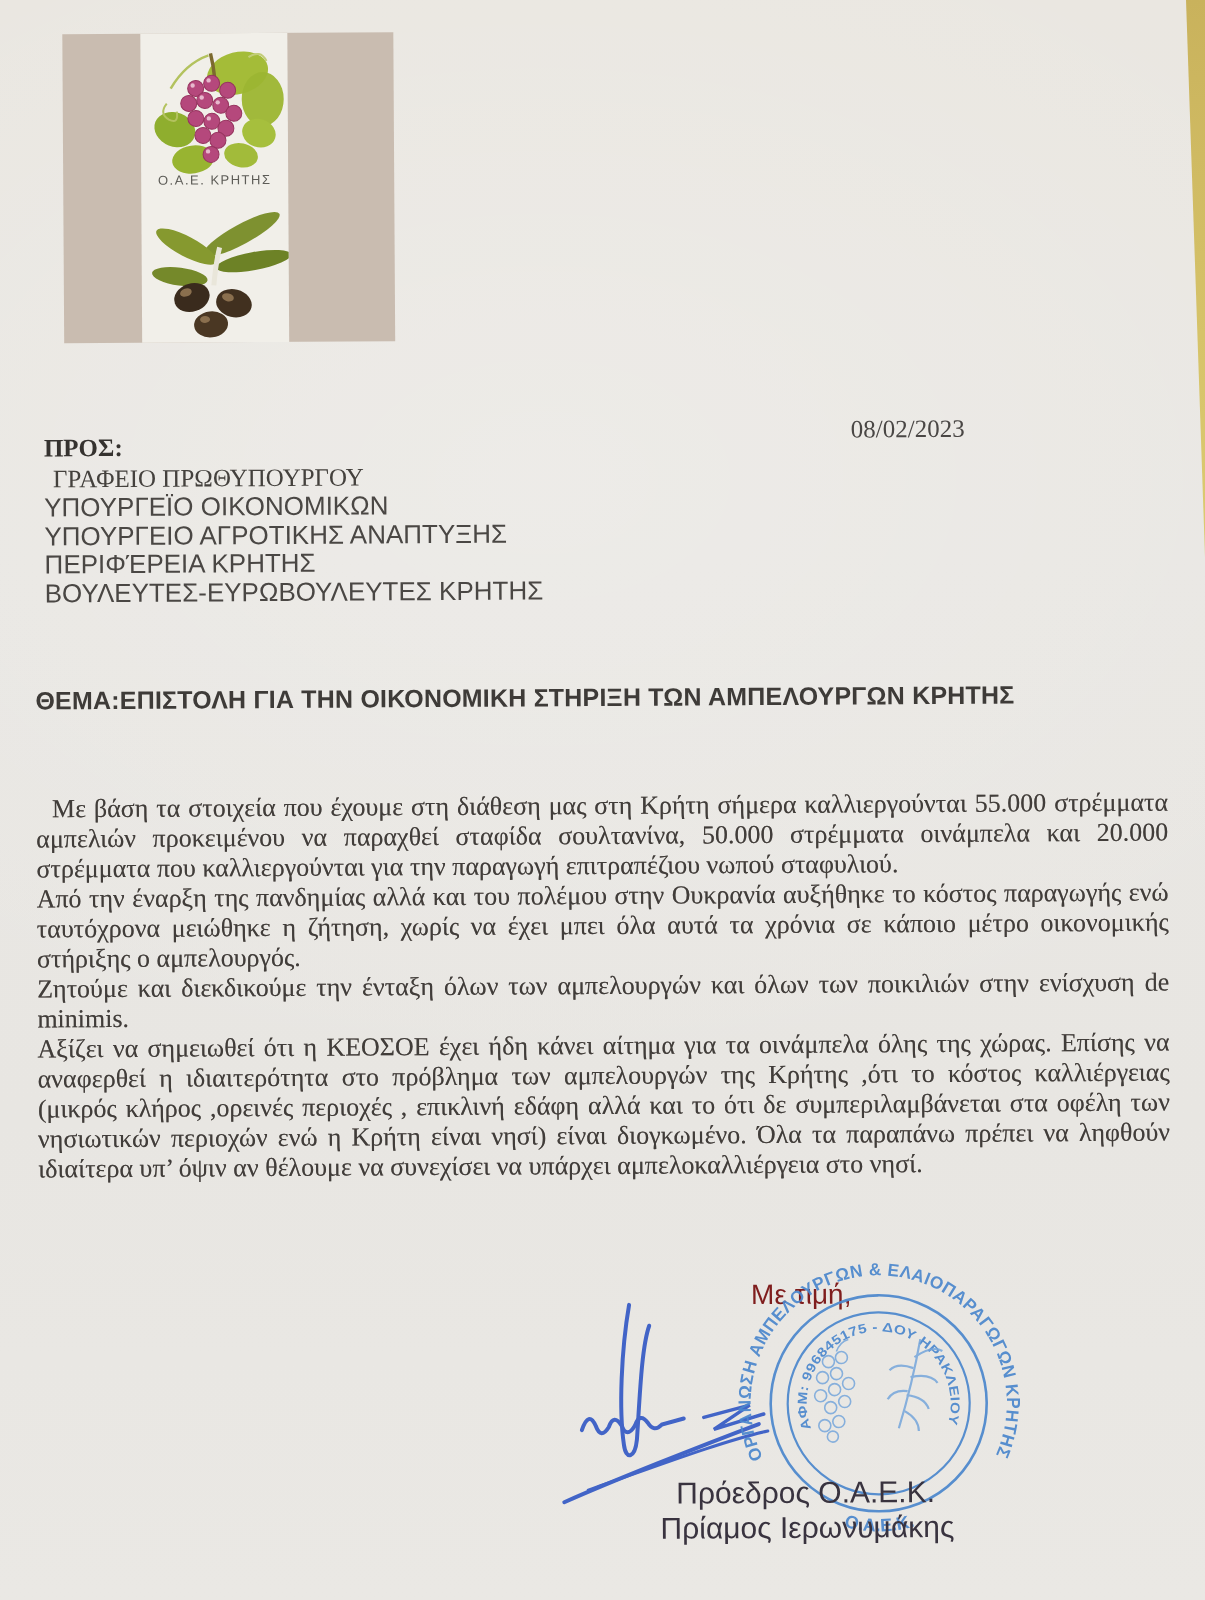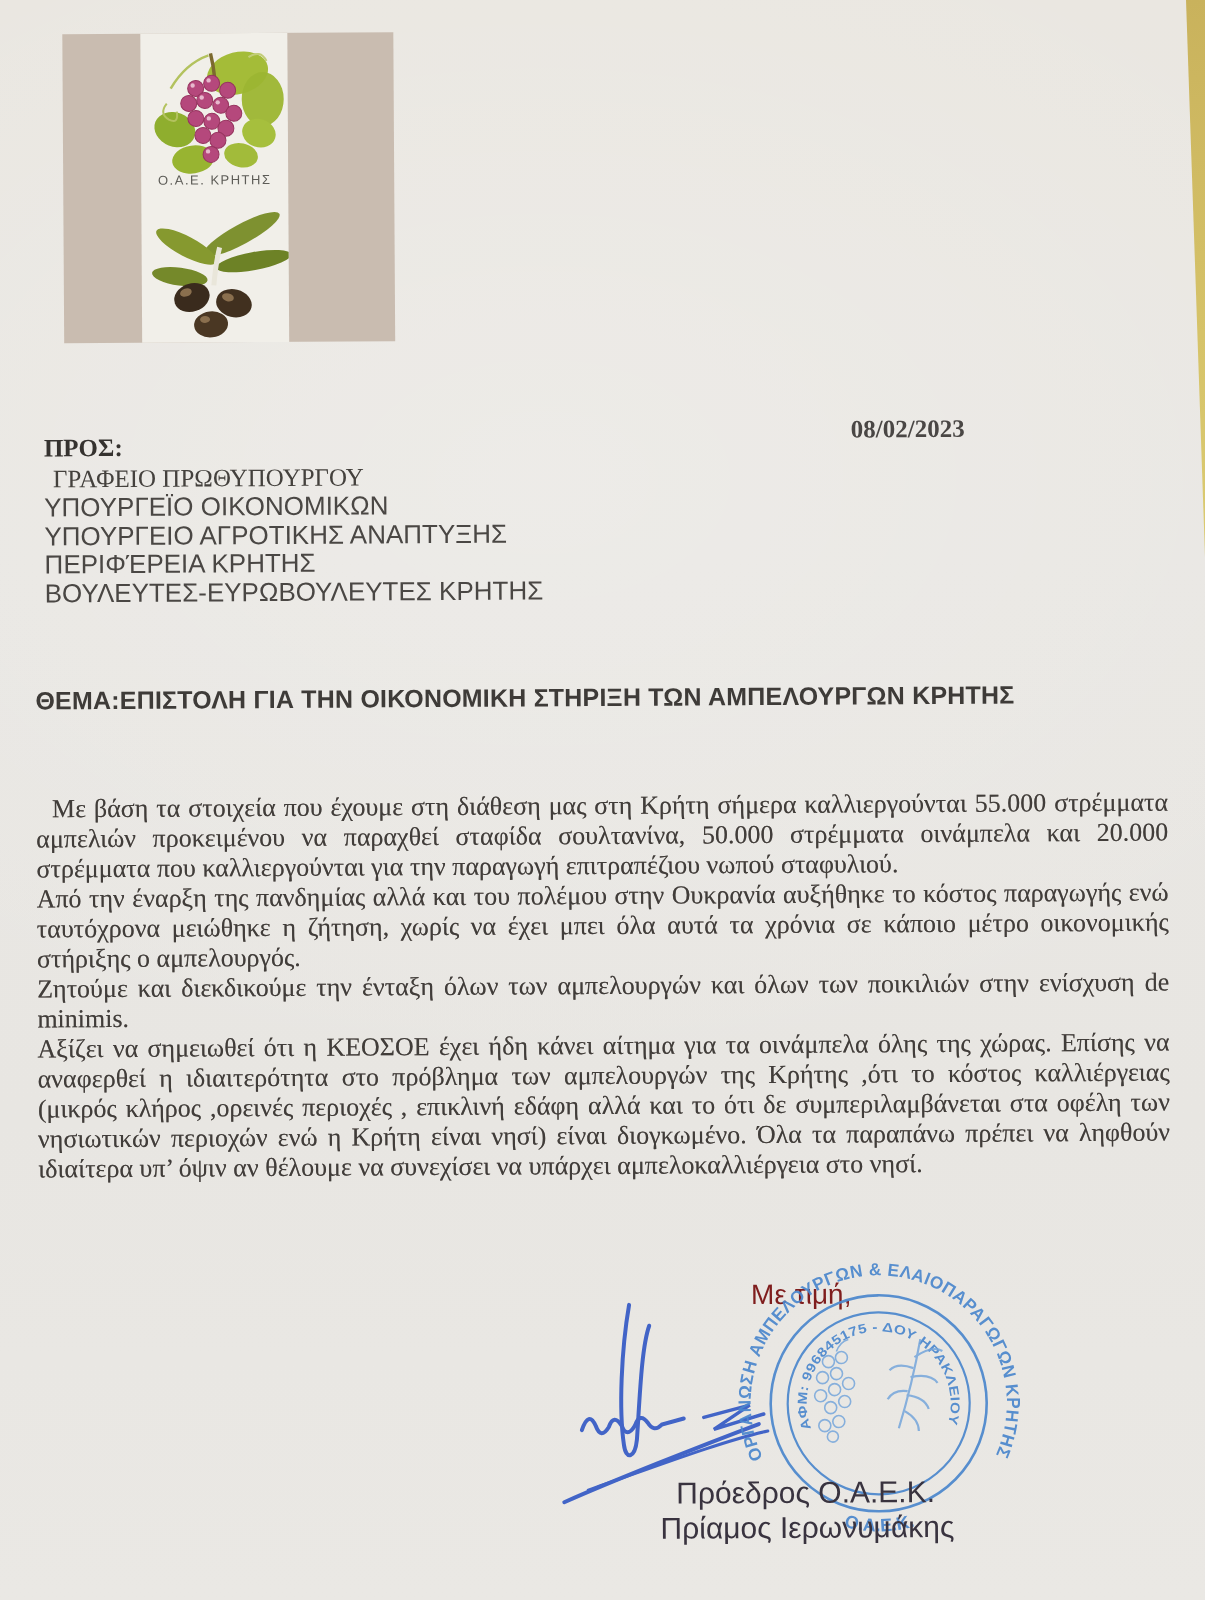--- a/index.html
+++ b/index.html
@@ -24,21 +24,21 @@
   
   .logo-block{position:absolute;left:67px;top:31px;width:331px;height:309px;background:#c9bcb0;}
   .logo-strip{position:absolute;left:78px;top:0;width:147px;height:309px;background:#f1efe9;}
   .logo-art{position:absolute;left:0;top:0;}
   .logo-org-name{
     position:absolute;left:0;right:0;top:139px;text-align:center;
     font-family:"Liberation Sans","DejaVu Sans",sans-serif;
     font-size:13px;letter-spacing:1.5px;color:#5d5c57;
   }
 
-  .date-line{position:absolute;left:853px;top:417px;font-size:25px;color:#4a4745;font-weight:bold;}
+  .date-line{position:absolute;left:853px;top:417px;font-size:25px;color:#4a4745;}
 
   .recipients{position:absolute;left:46px;top:429px;color:#45423e;}
   .recipients .pros{font-weight:bold;font-size:25px;color:#35322f;line-height:32px;}
   .recipients .r-serif{font-size:25px;line-height:29px;padding-left:9px;color:#44413d;}
   .recipients .r-sans{
     font-family:"Liberation Sans","DejaVu Sans",sans-serif;
     font-size:26px;line-height:28.6px;color:#4a4744;
   }
 
   .subject{

